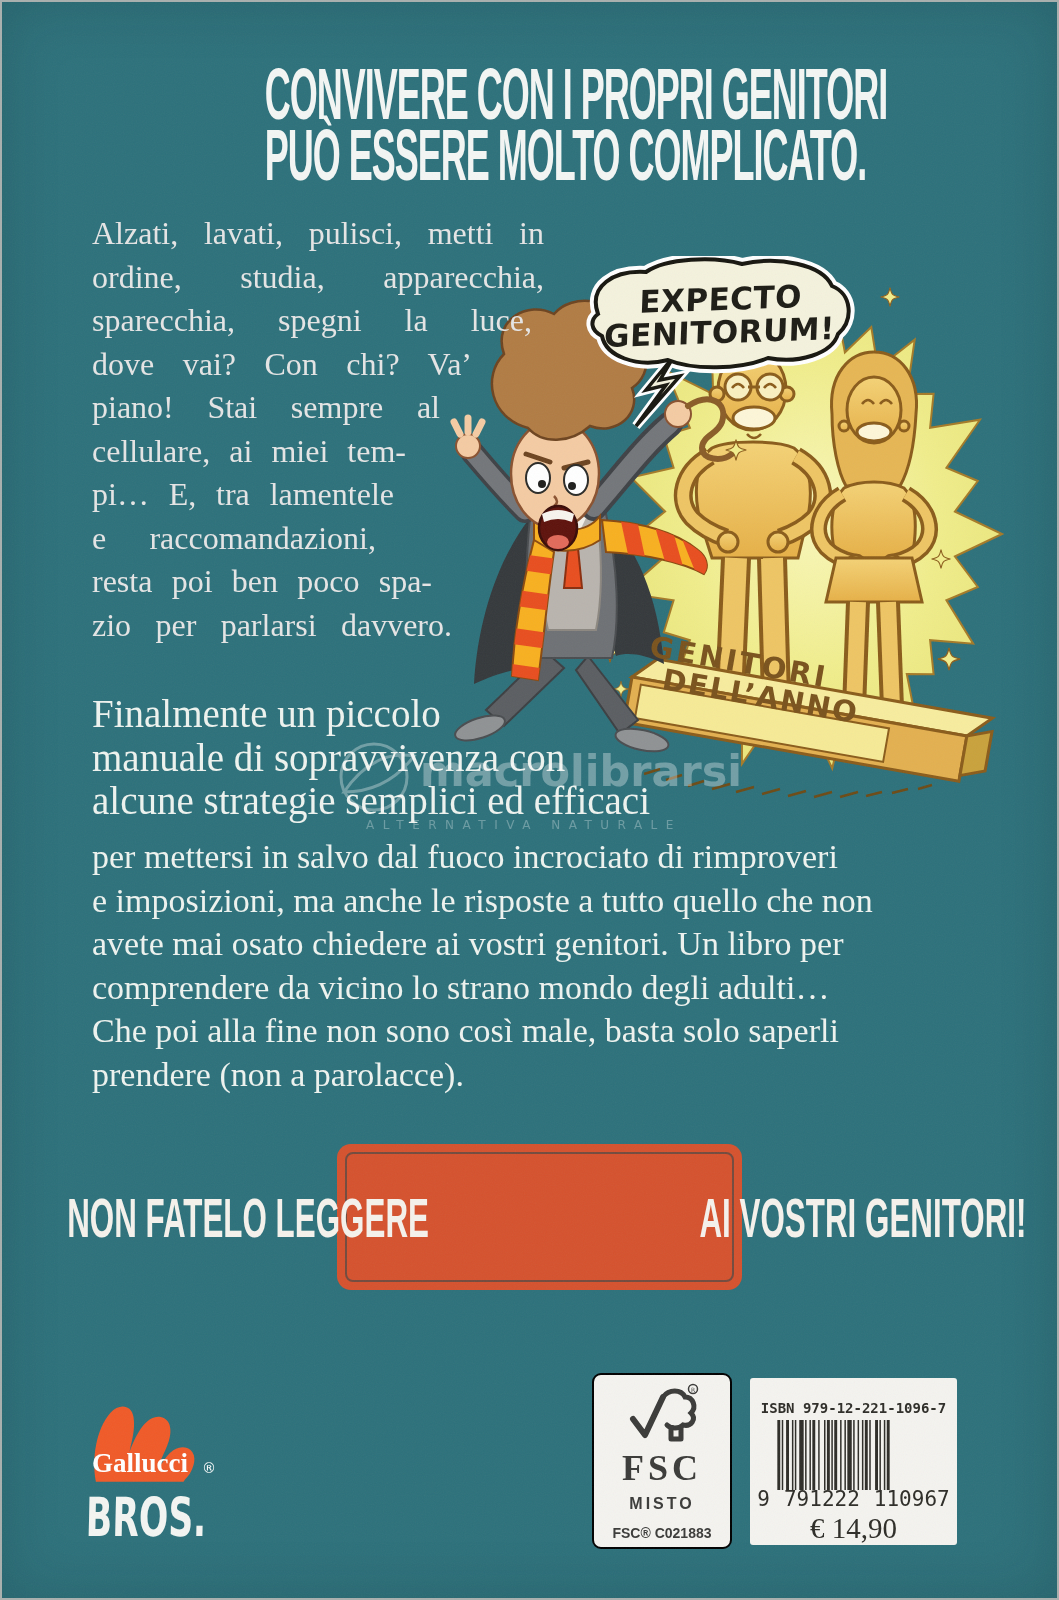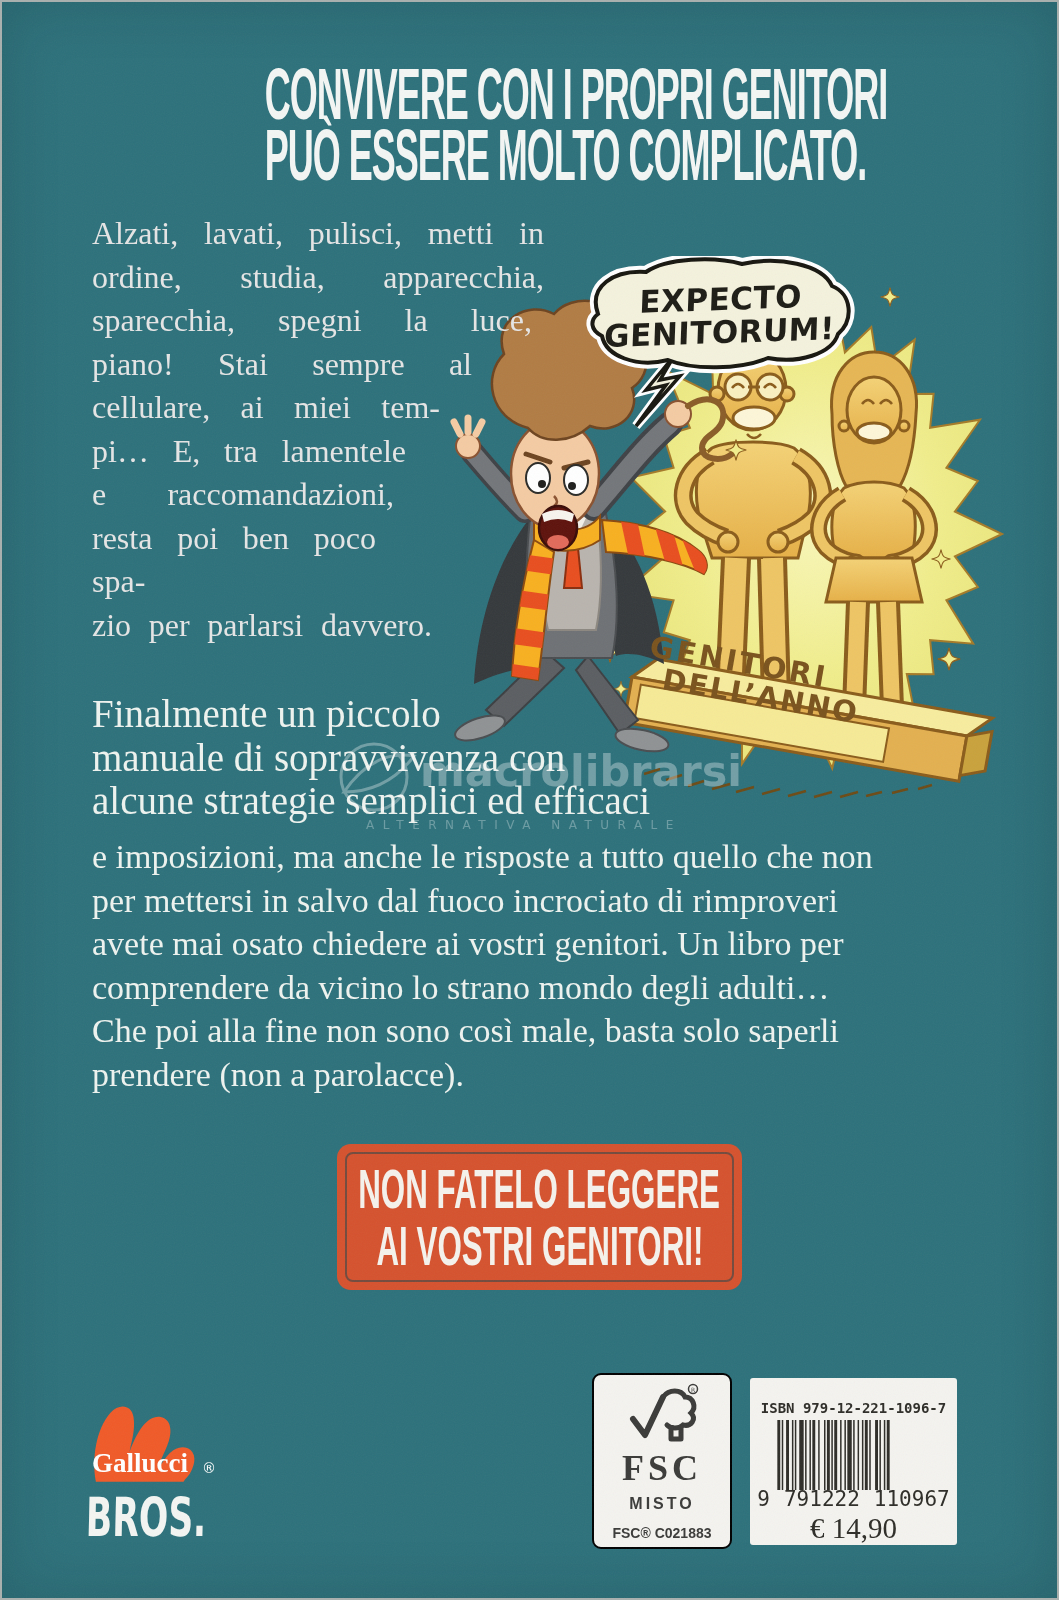--- a/index.html
+++ b/index.html
@@ -45,21 +45,21 @@
   
   .watermark{position:absolute;left:298px;top:744px;width:452px;z-index:50;pointer-events:none;}
   .wm-row{position:relative;height:66px;}
   .wm-logo{position:absolute;left:28px;top:-4px;opacity:.32;}
   .wm-name{position:absolute;left:122px;top:2px;font-family:"DejaVu Sans", sans-serif;
       font-weight:bold;font-size:43px;color:rgba(255,255,255,0.33);letter-spacing:0px;}
   .wm-tag{margin-top:8px;text-align:center;font-family:"DejaVu Sans", sans-serif;
       font-size:12px;letter-spacing:8.5px;color:rgba(255,255,255,0.30);}
   
   .badge{position:absolute;left:337px;top:1144px;width:405px;height:146px;z-index:20;
-      border-radius:14px;display:flex;flex-direction:column;align-items:center;
+      border-radius:14px;display:flex;flex-direction:row;align-items:center;
       justify-content:center;}
   .badge::before{content:"";position:absolute;inset:8px;border:2px solid rgba(35,70,76,0.55);
       border-radius:8px;}
   .badge .bl{white-space:nowrap;color:#f5f2ec;font-family:"Liberation Sans", sans-serif;
       font-weight:bold;font-size:56px;line-height:57px;
       transform:scaleX(0.56);transform-origin:center;}
   
   .gallucci{position:absolute;left:86px;top:1394px;z-index:20;}
   .gal-name{position:absolute;left:6px;top:54px;width:104px;
       color:#ffffff;font-family:"Liberation Serif", serif;font-weight:bold;font-size:27px;}
@@ -94,20 +94,21 @@
 
   <div class="headline">
     <span class="hl">CONVIVERE CON I PROPRI GENITORI</span>
     <span class="hl">PUÒ ESSERE MOLTO COMPLICATO.</span>
   </div>
 
   <div class="p1">
     <div class="ln">Alzati, lavati, pulisci, metti in</div>
     <div class="ln">ordine, studia, apparecchia,</div>
     <div class="ln">sparecchia, spegni la luce,</div>
+    <div class="ln">dove vai? Con chi? Va’</div>
     <div class="ln">piano! Stai sempre al</div>
     <div class="ln">cellulare, ai miei tem-</div>
     <div class="ln">pi… E, tra lamentele</div>
     <div class="ln">e raccomandazioni,</div>
     <div class="ln">resta poi ben poco spa-</div>
     <div class="ln">zio per parlarsi davvero.</div>
   </div>
 
   <svg class="illo" viewBox="0 0 575 545">
     <defs>
@@ -273,22 +274,22 @@
     <div class="pl1">GENITORI</div>
     <div class="pl2">DELL’ANNO</div>
   </div>
 
   <div class="p2a">
     <div class="ln">Finalmente un piccolo</div>
     <div class="ln">manuale di sopravvivenza con</div>
     <div class="ln">alcune strategie semplici ed efficaci</div>
   </div>
   <div class="p2b">
+    <div class="ln">per mettersi in salvo dal fuoco incrociato di rimproveri</div>
     <div class="ln">e imposizioni, ma anche le risposte a tutto quello che non</div>
-    <div class="ln">per mettersi in salvo dal fuoco incrociato di rimproveri</div>
     <div class="ln">avete mai osato chiedere ai vostri genitori. Un libro per</div>
     <div class="ln">comprendere da vicino lo strano mondo degli adulti…</div>
     <div class="ln">Che poi alla fine non sono così male, basta solo saperli</div>
     <div class="ln">prendere (non a parolacce).</div>
   </div>
 
   <div class="watermark">
     <div class="wm-row">
       <svg class="wm-logo" width="96" height="74" viewBox="0 0 96 74">
         <circle cx="48" cy="37" r="33" fill="none" stroke="#ffffff" stroke-width="3"></circle>

